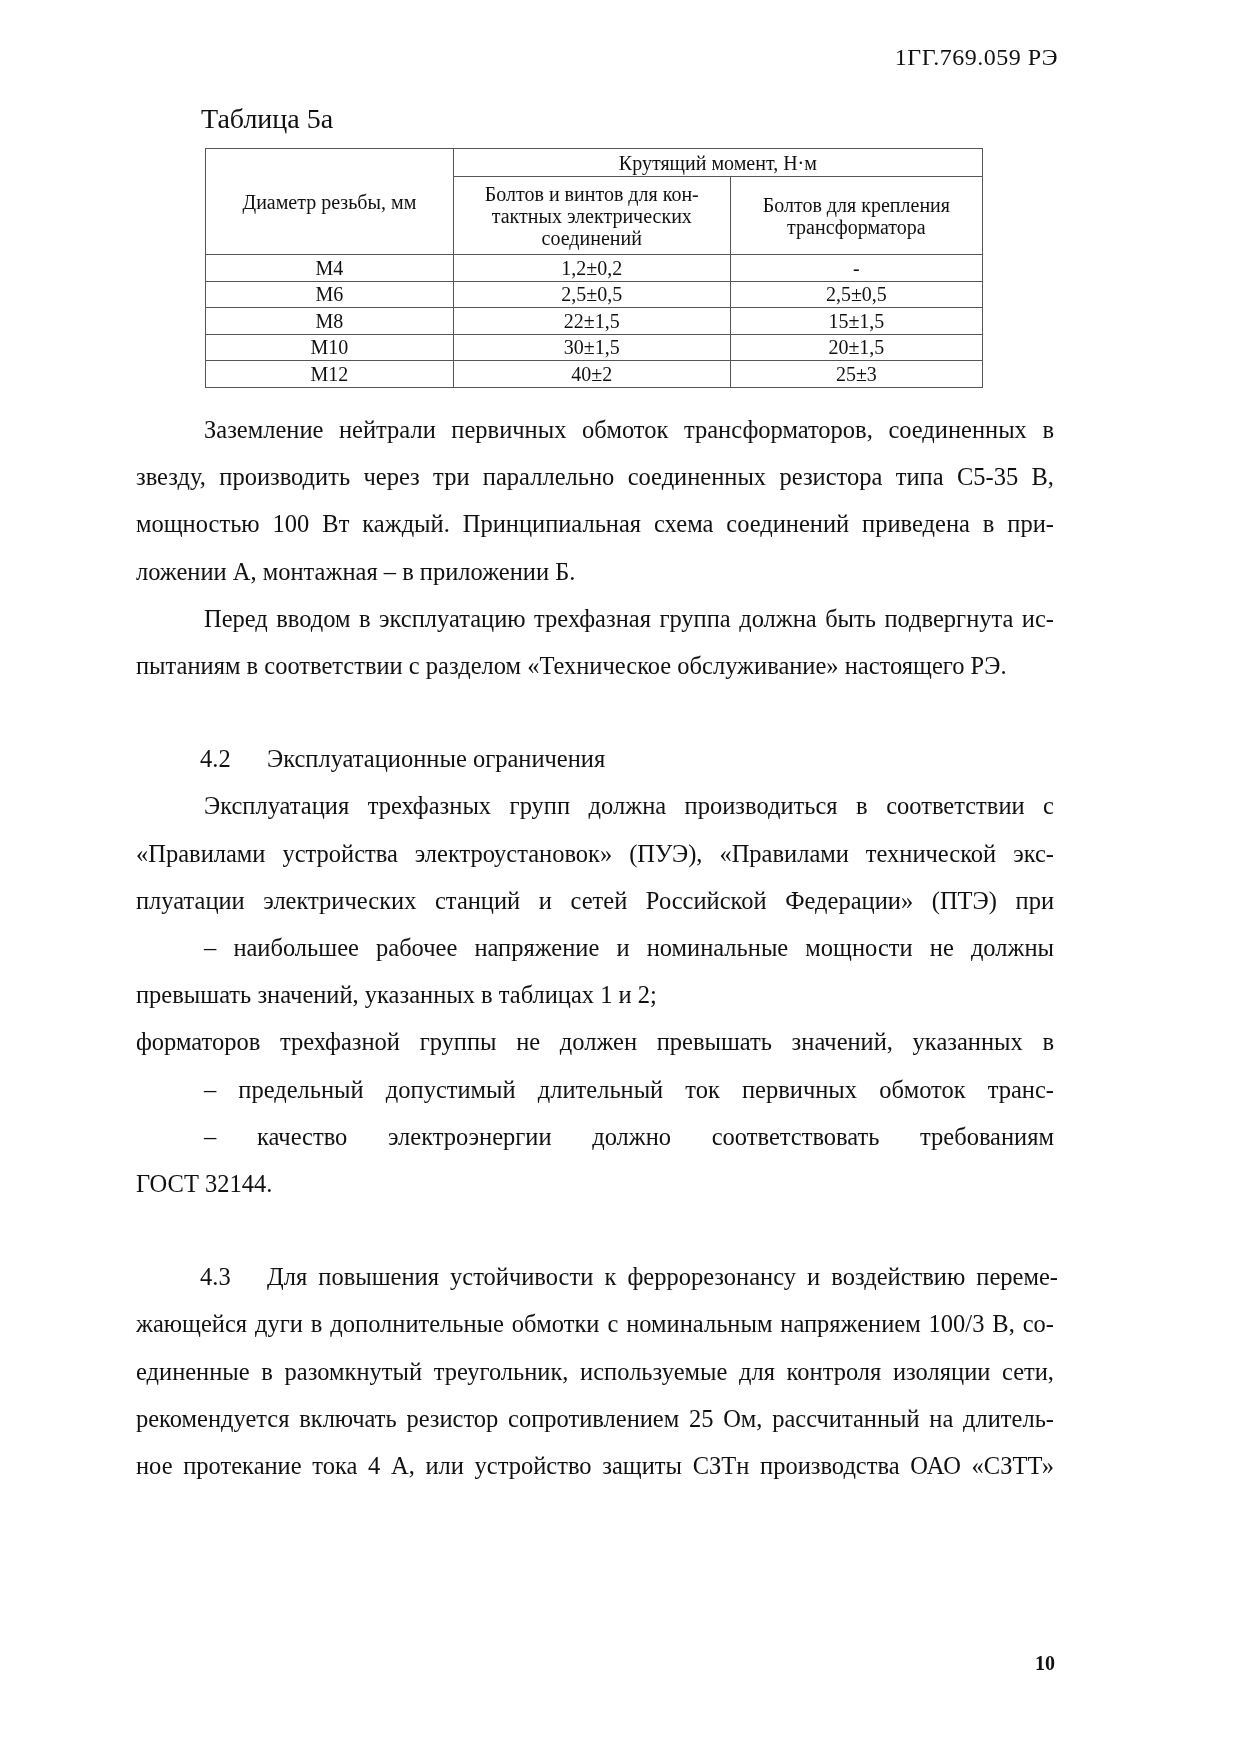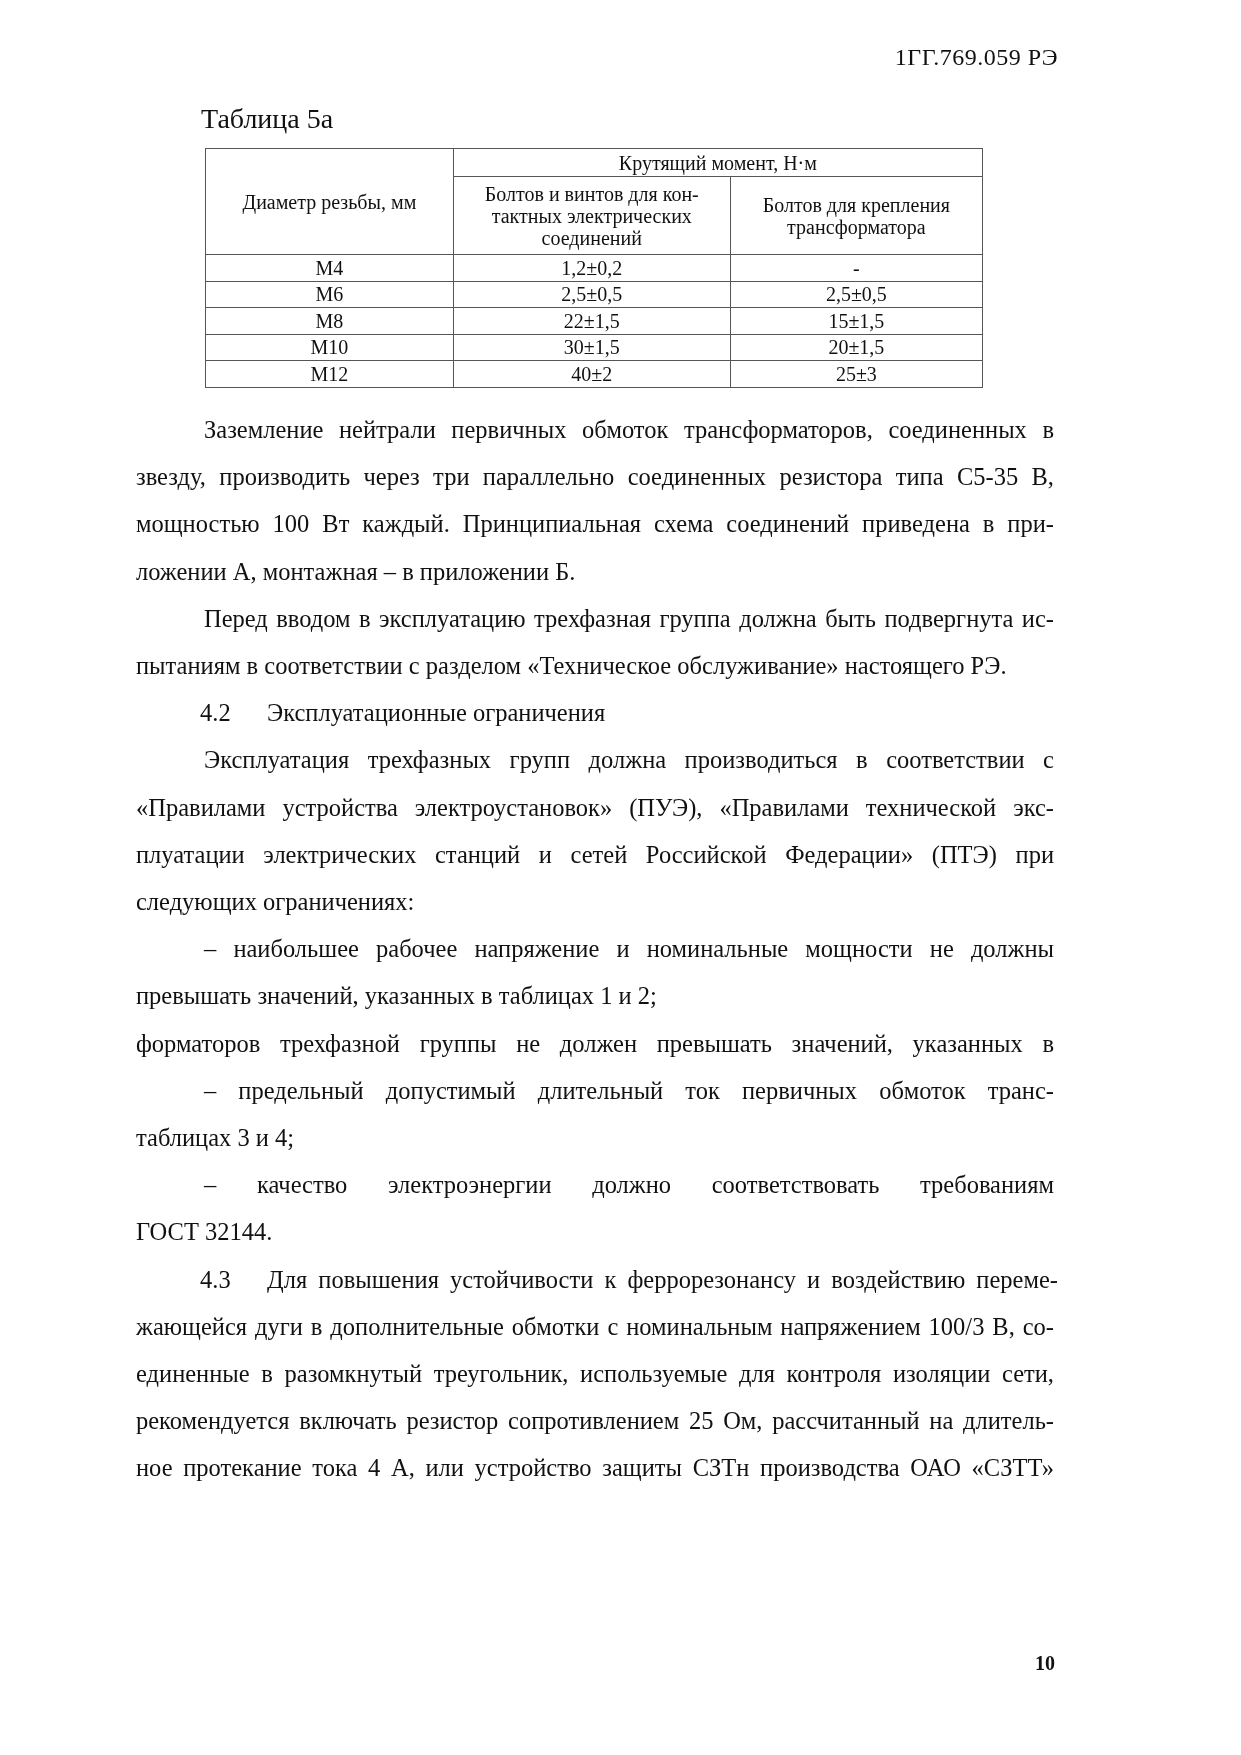--- a/index.html
+++ b/index.html
@@ -13,21 +13,21 @@
   .col1 { width: 248px; }
   .col2 { width: 277px; }
   .col3 { width: 252px; }
   tr.h1 td.moment { height: 27px; }
   tr.h2 td { height: 77px; }
   tr.row td { height: 25.5px; }
   .text { position: absolute; left: 132px; width: 926px; font-size: 24.5px; line-height: 43.2px; top: 404px; }
   .p { text-align: justify; text-align-last: left; margin: 4px; }
   .indent { text-indent: 68px; }
   .heading { margin: 0; padding-left: 68px; }
-  .heading .num { display: inline-block; width: 67px; }
+  .heading .num { display: inline-block; width: 67px; margin-top: 46px; }
   .page-num { position: absolute; top: 1652px; right: 186px; font-size: 20px; font-weight: bold; }
   .fit { text-align-last: justify; }
 </style>
 </head>
 <body>
 
 <div class="doc-code">1ГГ.769.059 РЭ</div>
 
 <div class="table-caption">Таблица 5а</div>
 
@@ -85,30 +85,28 @@
   </div>
   <div>
     <p class="p indent fit">Перед вводом в эксплуатацию трехфазная группа должна быть подвергнута ис-</p>
     <p class="p">пытаниям в соответствии с разделом «Техническое обслуживание» настоящего РЭ.</p>
   </div>
   <p class="heading"><span class="num">4.2</span><span>Эксплуатационные ограничения</span></p>
   <div>
     <p class="p indent fit">Эксплуатация трехфазных групп должна производиться в соответствии с</p>
     <p class="p fit">«Правилами устройства электроустановок» (ПУЭ), «Правилами технической экс-</p>
     <p class="p fit">плуатации электрических станций и сетей Российской Федерации» (ПТЭ) при</p>
-    <p class="p">следующих ограничениях:</p>
   </div>
   <div>
     <p class="p indent fit">– наибольшее рабочее напряжение и номинальные мощности не должны</p>
     <p class="p">превышать значений, указанных в таблицах 1 и 2;</p>
   </div>
   <div>
     <p class="p fit">форматоров трехфазной группы не должен превышать значений, указанных в</p>
     <p class="p indent fit">– предельный допустимый длительный ток первичных обмоток транс-</p>
-    <p class="p">таблицах 3 и 4;</p>
   </div>
   <div>
     <p class="p indent fit">– качество электроэнергии должно соответствовать требованиям</p>
     <p class="p">ГОСТ 32144.</p>
   </div>
   <div>
     <p class="p heading fit"><span class="num">4.3</span><span>Для повышения устойчивости к феррорезонансу и воздействию переме-</span></p>
     <p class="p fit">жающейся дуги в дополнительные обмотки с номинальным напряжением 100/3 В, со-</p>
     <p class="p fit">единенные в разомкнутый треугольник, используемые для контроля изоляции сети,</p>
     <p class="p fit">рекомендуется включать резистор сопротивлением 25 Ом, рассчитанный на длитель-</p>

